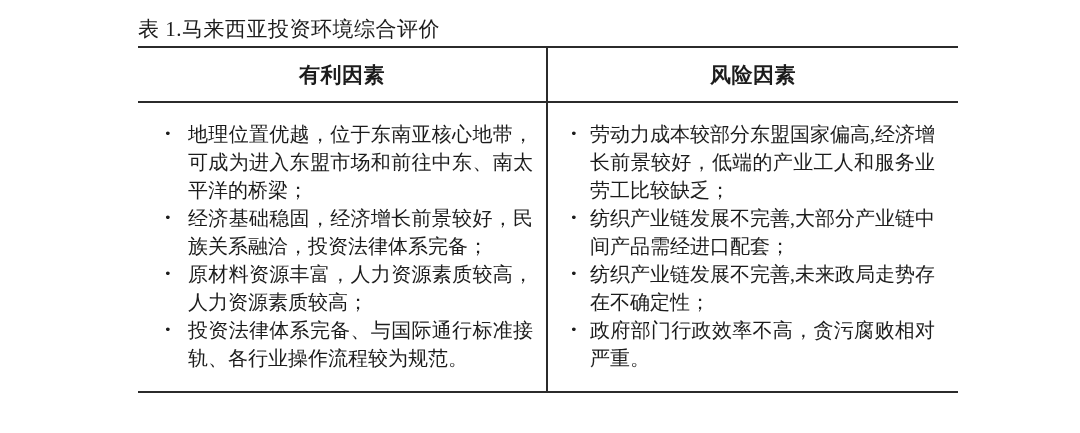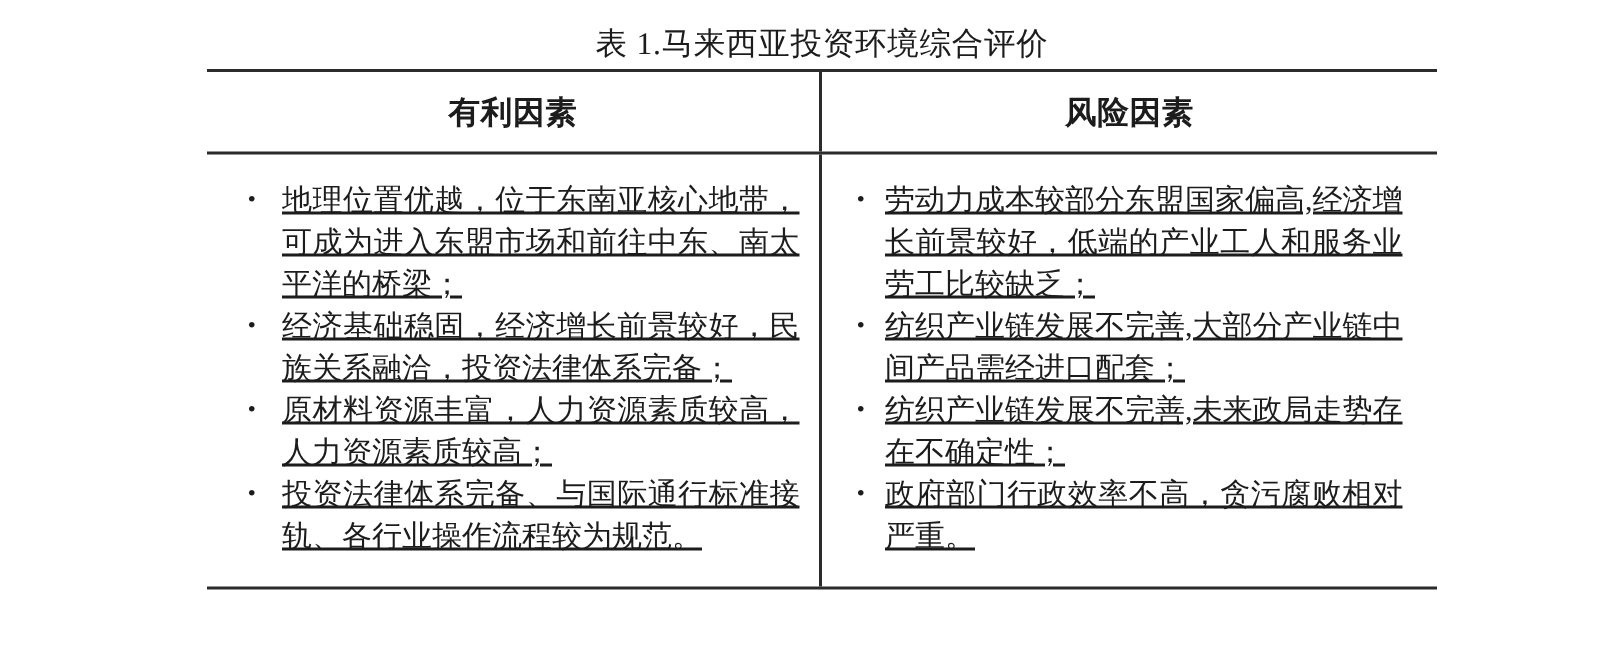--- a/index.html
+++ b/index.html
@@ -11,21 +11,21 @@
   body{
     width:1080px;height:433px;background:var(--bg);
     font-family:"Liberation Serif","DejaVu Serif",serif;
     color:var(--text);
     position:relative;
     overflow:hidden;
   }
   .page{position:absolute;inset:0;background:var(--bg);}
   .doc-title{
     position:absolute;left:138px;top:16px;width:820px;
-    text-align:center;font-size:21px;line-height:26px;
+    font-size:21px;line-height:26px;
     letter-spacing:0.5px;
   }
   .tbl{
     position:absolute;left:138px;top:46px;width:820px;
     border-top:2px solid var(--border);
     border-bottom:2px solid var(--border);
     box-sizing:border-box;
   }
   .header-row{
     display:flex;
@@ -58,21 +58,20 @@
   ul.bullets li{display:flex;}
   .marker{
     flex:none;width:24px;
     font-size:13px;line-height:28px;
     font-family:"DejaVu Sans",sans-serif;
   }
   .body-cell.second .marker{width:20px;}
   .item-text{
     flex:1;
     text-align:justify;
-    text-decoration:underline;
   }
 </style>
 </head>
 <body>
 
 <div class="page">
 
   <div class="doc-title">表 1.马来西亚投资环境综合评价</div>
 
   <div class="tbl">

